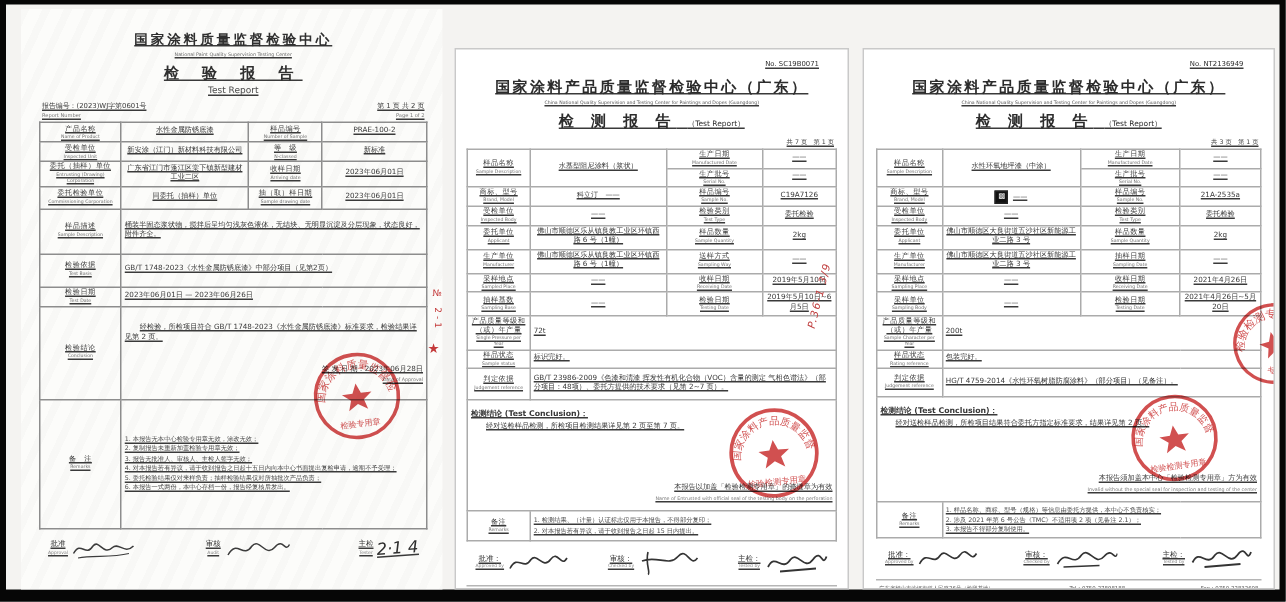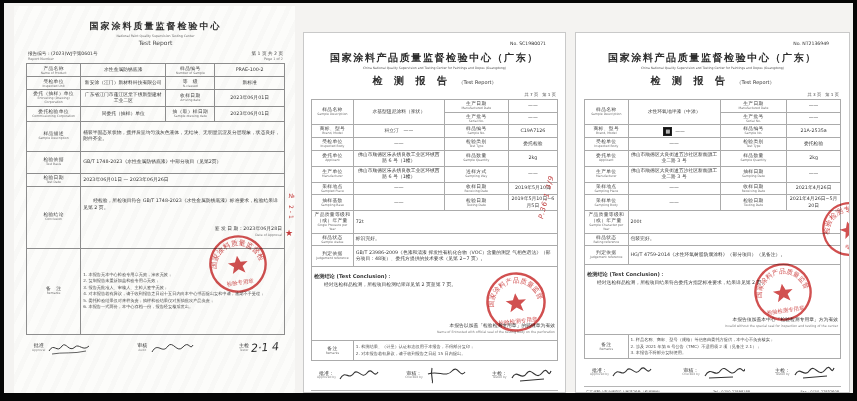--- a/index.html
+++ b/index.html
@@ -1,18 +1,18 @@
 <!DOCTYPE html>
 <html><head>
 <meta charset="utf-8">
 <style>
   html,body{margin:0;padding:0;background:#060606;width:857px;height:401px;overflow:hidden;
     font-family:"DejaVu Sans",sans-serif;}
   .canvas{position:absolute;left:4px;top:3px;width:849px;height:390px;background:#f4f3f1;overflow:hidden;}
-  .doc{position:absolute;box-sizing:border-box;color:#3a3a3a;overflow:hidden;}
+  .doc{position:absolute;box-sizing:border-box;color:#3a3a3a;overflow:hidden;text-decoration:underline;}
   .doc1{left:10px;top:3px;width:281px;height:392px;background:#fcfcfa;padding:14px 10px 0 12px;
     background-image:repeating-linear-gradient(115deg,rgba(0,0,0,0.015) 0 5px,transparent 5px 13px);}
   .doc2{left:299px;top:29px;width:263px;height:361px;background:#ffffff;border:1px solid #c9c9c9;padding:8px 7px 0 7px;}
   .doc3{left:571px;top:29px;width:275px;height:361px;background:#ffffff;border:1px solid #c9c9c9;padding:8px 8px 0 8px;}
   .ctr{text-align:center;}
   .t-zh1{font-size:9px;font-weight:bold;letter-spacing:2px;color:#2f2f2f;}
   .t-en1{font-size:3.2px;color:#6b6b6b;margin-top:1px;}
   .t-rep1{font-size:10px;font-weight:bold;letter-spacing:6px;margin-top:4px;color:#2f2f2f;}
   .t-repen1{font-size:6px;color:#4a4a4a;margin-top:1px;}
   .no-line{text-align:right;font-size:4.6px;color:#2e2e2e;padding-right:12px;height:8px;}
@@ -61,20 +61,21 @@
 </style>
 </head>
 <body>
 
 <div class="canvas">
 
   <div class="doc doc1" style="position:absolute;">
     <div class="ctr">
       <div class="t-zh1">国家涂料质量监督检验中心</div>
       <div class="t-en1">National Paint Quality Supervision Testing Center</div>
+      <div class="t-rep1">检 验 报 告</div>
       <div class="t-repen1">Test Report</div>
     </div>
     <div class="meta1">
       <div class="m">
         <span>报告编号：(2023)WJ字第0601号</span>
         <span class="men" style="display:block">Report Number</span>
       </div>
       <div class="m right">
         <span>第 1 页 共 2 页</span>
         <span class="men" style="display:block">Page 1 of 2</span>

